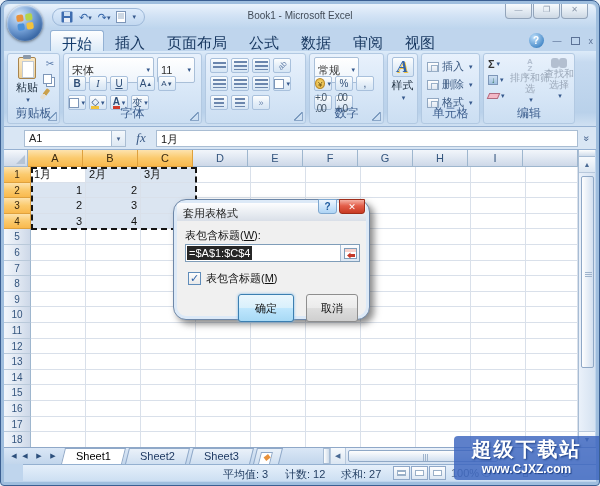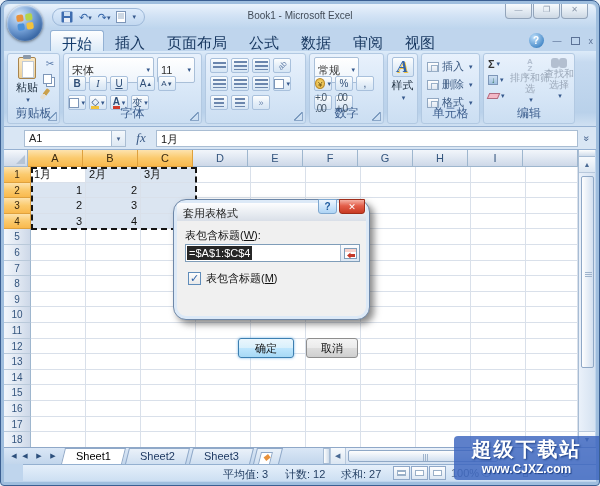--- a/index.html
+++ b/index.html
@@ -194,21 +194,21 @@
                text-align:center; line-height:14px; }
   .dlg-label { position:absolute; left:11px; top:28px; font-size:11px; color:#111; }
   .dlg-input { position:absolute; left:11px; top:44px; width:175px; height:18px; background:#fff; border:1px solid #7f9db9;
                display:flex; align-items:center; }
   .dlg-input-text { background:#262626; color:#fff; font-size:11px; padding:1px 2px; margin-left:1px; }
   .range-btn { margin-left:auto; width:19px; height:16px; display:flex; align-items:center; justify-content:center;
                background:linear-gradient(#fdfdfe,#dce7f3); border-left:1px solid #a9bdd3; }
   .dlg-check { position:absolute; left:14px; top:71px; display:flex; align-items:center; gap:5px; font-size:11px; color:#111; }
   .cb { width:13px; height:13px; background:linear-gradient(#fdfdfd,#e9e9e9); border:1px solid #5f8cba; color:#2d62a8;
         font-size:11px; font-weight:bold; line-height:11px; text-align:center; }
-  .dlg-btn { position:absolute; top:94px; height:20px; font-size:11px; color:#111; border-radius:3px; font-family:inherit;margin-top:44px; }
+  .dlg-btn { position:absolute; top:94px; height:28px; font-size:11px; color:#111; border-radius:3px; font-family:inherit; }
   .dlg-btn.ok { left:64px; width:56px; border:1px solid #3c7fb1; box-shadow:0 0 3px #7ab7e8;
                 background:linear-gradient(#eaf6fd,#d9f0fc 48%,#bee6fd 52%,#a7d9f5); }
   .dlg-btn.cancel { left:132px; width:52px; border:1px solid #8e8e8e;
                     background:linear-gradient(#f4f4f4,#ebebeb 48%,#dddddd 52%,#cfcfcf); }
   u { text-decoration:underline; }
 
   
   .watermark { position:absolute; right:0; bottom:5px; width:145px; height:44px; z-index:100;
                background:rgba(58,100,190,.82); border-radius:4px 0 0 4px; text-align:center; color:#fff; overflow:hidden; }
   .wm1 { font-size:20px; font-weight:bold; letter-spacing:2px; line-height:26px; text-shadow:1px 1px 2px #1d3f85; }

